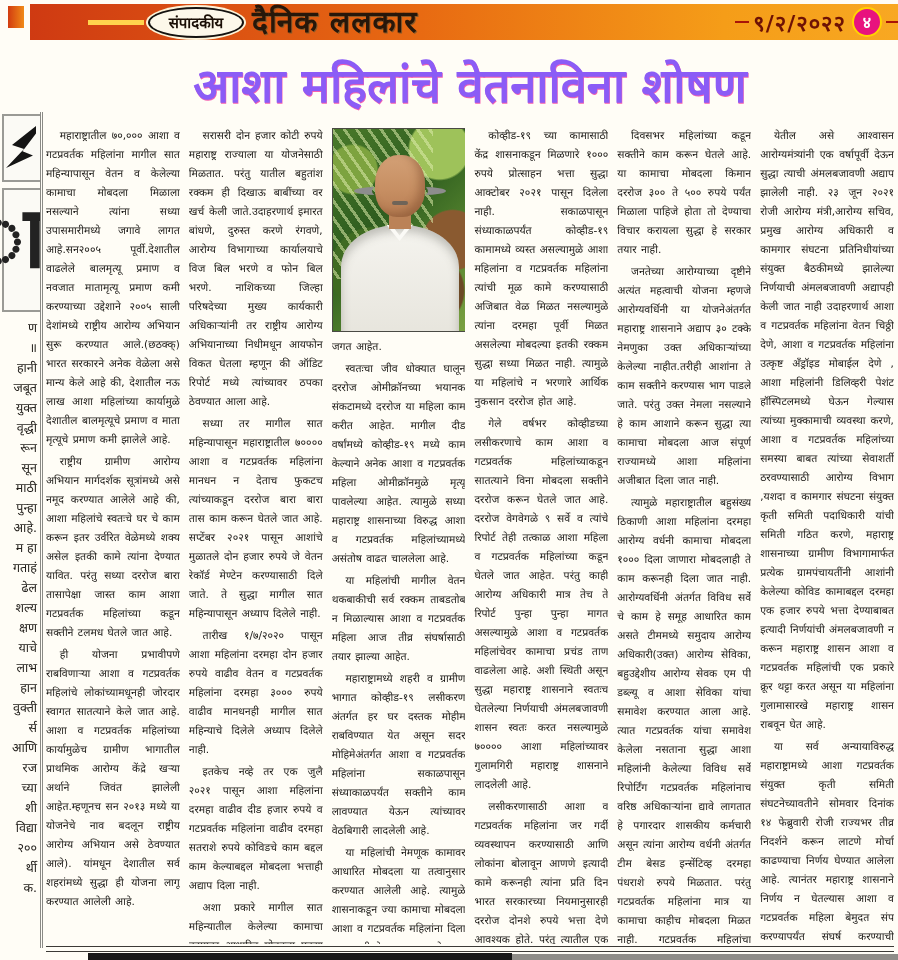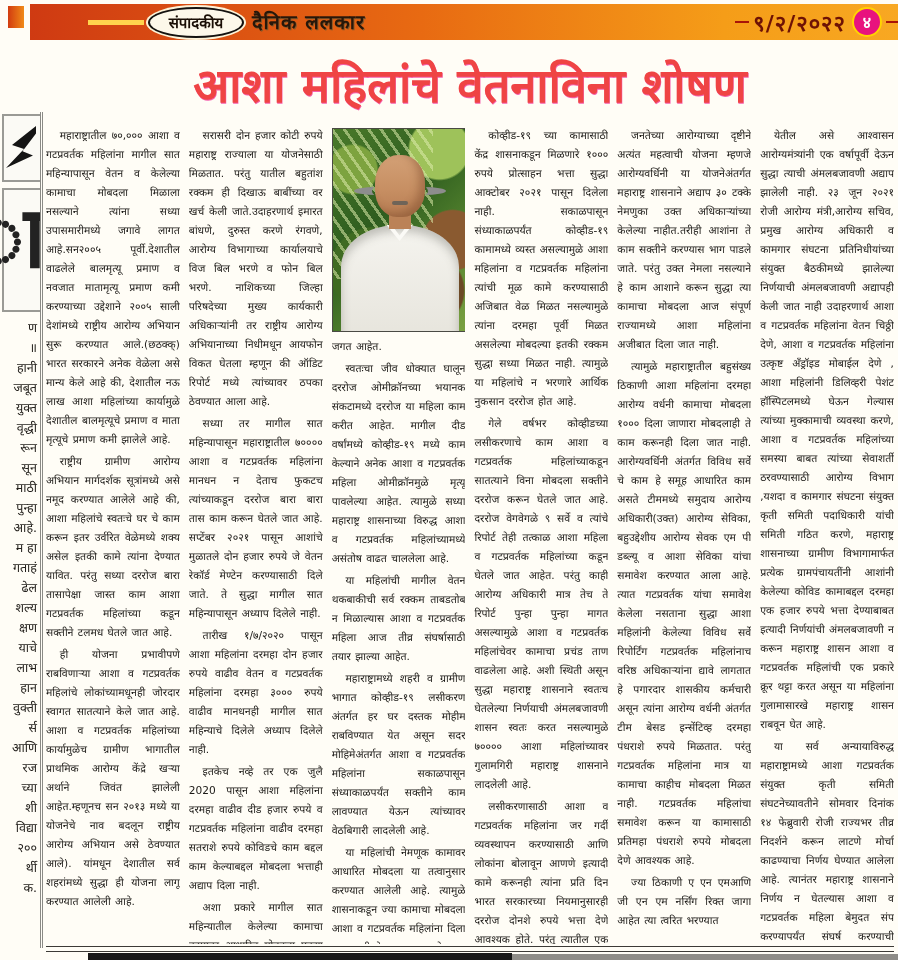--- a/index.html
+++ b/index.html
@@ -13,34 +13,34 @@
   .corner-square{position:absolute;left:8px;top:6px;width:16px;height:22px;
     background:linear-gradient(90deg,#d23c10,#f08a18);}
   .header-bar{position:absolute;left:30px;top:4px;width:868px;height:36px;
     background:linear-gradient(90deg,#cf3a12 0%,#e86a12 45%,#f59d18 80%,#f8a822 100%);
     display:flex;align-items:center;}
   .accent-yellow{width:56px;height:5px;background:#ffd34d;margin-left:58px;flex:none;}
   .section-oval{flex:none;margin-left:4px;width:92px;height:27px;border:2px solid #141210;
     border-radius:50%;background:#fdf8ea;box-shadow:0 0 0 2px #fdf3d8;
     display:flex;align-items:center;justify-content:center;
     font-weight:bold;font-size:15px;color:#1a0e05;}
-  .masthead{flex:none;margin-left:8px;font-size:20px;font-weight:bold;color:#27170a;
+  .masthead{flex:none;margin-left:8px;font-size:30px;font-weight:bold;color:#27170a;
     letter-spacing:1px;text-shadow:1px 1px 0 #8a5a2a;line-height:1;}
   .header-spacer{flex:1;}
   .redline{height:2px;background:#a81408;flex:none;}
   .redline.left-seg{width:14px;margin-right:4px;}
   .redline.right-seg{width:12px;margin-left:4px;}
   .date-label{flex:none;font-size:22px;font-weight:bold;color:#6e1205;letter-spacing:1px;}
   .page-circle{flex:none;margin-left:6px;width:26px;height:26px;border-radius:50%;
     background:#e8127e;border:2px solid #ffd400;color:#fff;font-weight:bold;font-size:16px;
     display:flex;align-items:center;justify-content:center;}
   
   .headline{position:absolute;left:46px;top:46px;width:848px;height:76px;
     display:flex;align-items:center;justify-content:center;
-    font-size:47px;font-weight:bold;color:#ef4444;letter-spacing:0px;
+    font-size:47px;font-weight:bold;color:#8b5cf6;letter-spacing:0px;
     text-shadow:0.5px 0.5px 0 #f560ae;white-space:nowrap;}
   
   .left-strip{position:absolute;left:0;top:112px;width:40px;height:836px;
     border-right:3px double #8a8a85;overflow:hidden;background:#fffdf6;}
   .strip-box{border:2px solid #9a9a95;border-right:none;background:#fbfaf5;margin:2px 0 6px 2px;}
   .arrow-box{height:64px;position:relative;}
   .arrow-shape{position:absolute;right:4px;top:10px;width:30px;height:42px;background:#141414;
     clip-path:polygon(100% 0,20% 45%,60% 55%,0 100%,90% 70%,55% 60%,100% 18%);}
   .glyph-box{height:120px;position:relative;}
   .big-glyph{position:absolute;right:-6px;top:4px;font-size:86px;font-weight:bold;color:#222;line-height:1;}
@@ -155,21 +155,21 @@
 <div class="columns">
   <div class="col">
       <p>महाराष्ट्रातील ७०,००० आशा व गटप्रवर्तक महिलांना मागील सात महिन्यापासून वेतन व केलेल्या कामाचा मोबदला मिळाला नसल्याने त्यांना सध्या उपासमारीमध्ये जगावे लागत आहे.सन२००५ पूर्वी.देशातील वाढलेले बालमृत्यू प्रमाण व नवजात मातामृत्यू प्रमाण कमी करण्याच्या उद्देशाने २००५ साली देशांमध्ये राष्ट्रीय आरोग्य अभियान सुरू करण्यात आले.(छठक्क्) भारत सरकारने अनेक वेळेला असे मान्य केले आहे की, देशातील नऊ लाख आशा महिलांच्या कार्यामुळे देशातील बालमृत्यूचे प्रमाण व माता मृत्यूचे प्रमाण कमी झालेले आहे.</p>
       <p>राष्ट्रीय ग्रामीण आरोग्य अभियान मार्गदर्शक सूत्रांमध्ये असे नमूद करण्यात आलेले आहे की, आशा महिलांचे स्वतःचे घर चे काम करून इतर उर्वरित वेळेमध्ये शक्य असेल इतकी कामे त्यांना देण्यात यावित. परंतु सध्या दररोज बारा तासापेक्षा जास्त काम आशा गटप्रवर्तक महिलांच्या कडून सक्तीने टलमध घेतले जात आहे.</p>
       <p>ही योजना प्रभावीपणे राबविणाऱ्या आशा व गटप्रवर्तक महिलांचे लोकांच्यामधूनही जोरदार स्वागत सातत्याने केले जात आहे. आशा व गटप्रवर्तक महिलांच्या कार्यामुळेच ग्रामीण भागातील प्राथमिक आरोग्य केंद्रे खऱ्या अर्थाने जिवंत झालेली आहेत.म्हणूनच सन २०१३ मध्ये या योजनेचे नाव बदलून राष्ट्रीय आरोग्य अभियान असे ठेवण्यात आले). यांमधून देशातील सर्व शहरांमध्ये सुद्धा ही योजना लागू करण्यात आलेली आहे.</p>
     </div>
   <div class="col">
       <p>सरासरी दोन हजार कोटी रुपये महाराष्ट्र राज्याला या योजनेसाठी मिळतात. परंतु यातील बहुतांश रक्कम ही दिखाऊ बाबींच्या वर खर्च केली जाते.उदाहरणार्थ इमारत बांधणे, दुरुस्त करणे रंगवणे, आरोग्य विभागाच्या कार्यालयाचे विज बिल भरणे व फोन बिल भरणे. नाशिकच्या जिल्हा परिषदेच्या मुख्य कार्यकारी अधिकाऱ्यांनी तर राष्ट्रीय आरोग्य अभियानाच्या निधीमधून आयफोन विकत घेतला म्हणून की ऑडिट रिपोर्ट मध्ये त्यांच्यावर ठपका ठेवण्यात आला आहे.</p>
       <p>सध्या तर मागील सात महिन्यापासून महाराष्ट्रातील ७०००० आशा व गटप्रवर्तक महिलांना मानधन न देताच फुकटच त्यांच्याकडून दररोज बारा बारा तास काम करून घेतले जात आहे. सप्टेंबर २०२१ पासून आशांचे मुळातले दोन हजार रुपये जे वेतन रेकॉर्ड मेण्टेन करण्यासाठी दिले जाते. ते सुद्धा मागील सात महिन्यापासून अध्याप दिलेले नाही.</p>
       <p>तारीख १/७/२०२० पासून आशा महिलांना दरमहा दोन हजार रुपये वाढीव वेतन व गटप्रवर्तक महिलांना दरमहा ३००० रुपये वाढीव मानधनही मागील सात महिन्याचे दिलेले अध्याप दिलेले नाही.</p>
-      <p>इतकेच नव्हे तर एक जुलै 2020 पासून आशा महिलांना दरमहा वाढीव दीड हजार रुपये व गटप्रवर्तक महिलांना वाढीव दरमहा सतराशे रुपये कोविडचे काम बद्दल काम केल्याबद्दल मोबदला भत्ताही अद्याप दिला नाही.</p>
+      <p>इतकेच नव्हे तर एक जुलै २०२१ पासून आशा महिलांना दरमहा वाढीव दीड हजार रुपये व गटप्रवर्तक महिलांना वाढीव दरमहा सतराशे रुपये कोविडचे काम बद्दल काम केल्याबद्दल मोबदला भत्ताही अद्याप दिला नाही.</p>
       <p>अशा प्रकारे मागील सात महिन्यातील केलेल्या कामाचा कामावर आधारित मोबदला एकूण सरासरी दरमहा सात हजारापेक्षा जास्त रक्कमही महाराष्ट्र शासनाने अद्याप ७० हजार महिलांना प्रत्येकी सरासरी ४९ हजार रुपये दिलेले नाहीत. त्यामूळे मिळणारे तुटपुंजे मानधन ही मिळाले नसल्याने या महिला सध्या आर्थिक विवंचनेने मध्ये जीवन</p>
     </div>
   <div class="col no-indent-first">
     <div class="photo" title="elderly-man-portrait">
       <div class="leaf"></div>
       <div class="shirt"></div>
       <div class="collar"></div>
       <div class="neck"></div>
       <div class="head"></div>
       <div class="hair"></div>
@@ -182,20 +182,21 @@
         <p>महाराष्ट्रामध्ये शहरी व ग्रामीण भागात कोव्हीड-१९ लसीकरण अंतर्गत हर घर दस्तक मोहीम राबविण्यात येत असून सदर मोहिमेअंतर्गत आशा व गटप्रवर्तक महिलांना सकाळपासून संध्याकाळपर्यंत सक्तीने काम लावण्यात येऊन त्यांच्यावर वेठबिगारी लादलेली आहे.</p>
         <p>या महिलांची नेमणूक कामावर आधारित मोबदला या तत्वानुसार करण्यात आलेली आहे. त्यामुळे शासनाकडून ज्या कामाचा मोबदला आशा व गटप्रवर्तक महिलांना दिला जात नाही ते काम करून घेण्याचा अधिकार महाराष्ट्र शासनाला नाही. परंतु सर्व कायदे धाब्यावर बसवून आरोग्य खात्यातील वरिष्ठ अधिकारी दररोज आशा व गटप्रवर्तक महिलांचे भयानक शोषण करीत आहेत.</p>
       </div>
   </div>
   <div class="col">
       <p>कोव्हीड-१९ च्या कामासाठी केंद्र शासनाकडून मिळणारे १००० रुपये प्रोत्साहन भत्ता सुद्धा आक्टोबर २०२१ पासून दिलेला नाही. सकाळपासून संध्याकाळपर्यंत कोव्हीड-१९ कामामध्ये व्यस्त असल्यामुळे आशा महिलांना व गटप्रवर्तक महिलांना त्यांची मूळ कामे करण्यासाठी अजिबात वेळ मिळत नसल्यामुळे त्यांना दरमहा पूर्वी मिळत असलेल्या मोबदल्या इतकी रक्कम सुद्धा सध्या मिळत नाही. त्यामुळे या महिलांचे न भरणारे आर्थिक नुकसान दररोज होत आहे.</p>
       <p>गेले वर्षभर कोव्हीडच्या लसीकरणाचे काम आशा व गटप्रवर्तक महिलांच्याकडून सातत्याने विना मोबदला सक्तीने दररोज करून घेतले जात आहे. दररोज वेगवेगळे ९ सर्वे व त्यांचे रिपोर्ट तेही तत्काळ आशा महिला व गटप्रवर्तक महिलांच्या कडून घेतले जात आहेत. परंतु काही आरोग्य अधिकारी मात्र तेच ते रिपोर्ट पुन्हा पुन्हा मागत असल्यामुळे आशा व गटप्रवर्तक महिलांचेवर कामाचा प्रचंड ताण वाढलेला आहे. अशी स्थिती असून सुद्धा महाराष्ट्र शासनाने स्वतःच घेतलेल्या निर्णयाची अंमलबजावणी शासन स्वतः करत नसल्यामुळे ७०००० आशा महिलांच्यावर गुलामगिरी महाराष्ट्र शासनाने लादलेली आहे.</p>
       <p>लसीकरणासाठी आशा व गटप्रवर्तक महिलांना जर गर्दी व्यवस्थापन करण्यासाठी आणि लोकांना बोलावून आणणे इत्यादी कामे करूनही त्यांना प्रति दिन भारत सरकारच्या नियमानुसारही दररोज दोनशे रुपये भत्ता देणे आवश्यक होते. परंतु त्यातील एक पैसा सुद्धा आशा व गटप्रवर्तक महिलांना दिलेला नाही. इतकेच नव्हे तर आशा महिला व गटप्रवर्तक महिलांना मागील दीड वर्षापासून लसीकरणाच्या कामासाठी</p>
     </div>
   <div class="col">
+      <p>दिवसभर महिलांच्या कडून सक्तीने काम करून घेतले आहे. या कामाचा मोबदला किमान दररोज ३०० ते ५०० रुपये पर्यंत मिळाला पाहिजे होता तो देण्याचा विचार करायला सुद्धा हे सरकार तयार नाही.</p>
       <p>जनतेच्या आरोग्याच्या दृष्टीने अत्यंत महत्वाची योजना म्हणजे आरोग्यवर्धिनी या योजनेअंतर्गत महाराष्ट्र शासनाने अद्याप ३० टक्के नेमणुका उक्त अधिकाऱ्यांच्या केलेल्या नाहीत.तरीही आशांना ते काम सक्तीने करण्यास भाग पाडले जाते. परंतु उक्त नेमला नसल्याने हे काम आशाने करून सुद्धा त्या कामाचा मोबदला आज संपूर्ण राज्यामध्ये आशा महिलांना अजीबात दिला जात नाही.</p>
       <p>त्यामुळे महाराष्ट्रातील बहुसंख्य ठिकाणी आशा महिलांना दरमहा आरोग्य वर्धनी कामाचा मोबदला १००० दिला जाणारा मोबदलाही ते काम करूनही दिला जात नाही. आरोग्यवर्धिनी अंतर्गत विविध सर्वे चे काम हे समूह आधारित काम असते टीममध्ये समुदाय आरोग्य अधिकारी(उक्त) आरोग्य सेविका, बहुउद्देशीय आरोग्य सेवक एम पी डब्ल्यू व आशा सेविका यांचा समावेश करण्यात आला आहे. त्यात गटप्रवर्तक यांचा समावेश केलेला नसताना सुद्धा आशा महिलांनी केलेल्या विविध सर्वे रिपोर्टिंग गटप्रवर्तक महिलांनाच वरिष्ठ अधिकाऱ्यांना द्यावे लागतात हे पगारदार शासकीय कर्मचारी असून त्यांना आरोग्य वर्धनी अंतर्गत टीम बेसड इन्सेंटिव्ह दरमहा पंधराशे रुपये मिळतात. परंतु गटप्रवर्तक महिलांना मात्र या कामाचा काहीच मोबदला मिळत नाही. गटप्रवर्तक महिलांचा समावेश करून या कामासाठी प्रतिमहा पंधराशे रुपये मोबदला देणे आवश्यक आहे.</p>
       <p>ज्या ठिकाणी ए एन एमआणि जी एन एम नर्सिंग रिक्त जागा आहेत त्या त्वरित भरण्यात</p>
     </div>
   <div class="col">
     <div>
         <p>येतील असे आश्वासन आरोग्यमंत्र्यांनी एक वर्षापूर्वी देऊन सुद्धा त्याची अंमलबजावणी अद्याप झालेली नाही. २३ जून २०२१ रोजी आरोग्य मंत्री,आरोग्य सचिव, प्रमुख आरोग्य अधिकारी व कामगार संघटना प्रतिनिधीयांच्या संयुक्त बैठकीमध्ये झालेल्या निर्णयाची अंमलबजावणी अद्यापही केली जात नाही उदाहरणार्थ आशा व गटप्रवर्तक महिलांना वेतन चिठ्ठी देणे, आशा व गटप्रवर्तक महिलांना उत्कृष्ट अँड्रॉइड मोबाईल देणे , आशा महिलांनी डिलिव्हरी पेशंट हॉस्पिटलमध्ये घेऊन गेल्यास त्यांच्या मुक्कामाची व्यवस्था करणे, आशा व गटप्रवर्तक महिलांच्या समस्या बाबत त्यांच्या सेवाशर्ती ठरवण्यासाठी आरोग्य विभाग ,यशदा व कामगार संघटना संयुक्त कृती समिती पदाधिकारी यांची समिती गठित करणे, महाराष्ट्र शासनाच्या ग्रामीण विभागामार्फत प्रत्येक ग्रामपंचायतींनी आशांनी केलेल्या कोविड कामाबद्दल दरमहा एक हजार रुपये भत्ता देण्याबाबत इत्यादी निर्णयांची अंमलबजावणी न करून महाराष्ट्र शासन आशा व गटप्रवर्तक महिलांची एक प्रकारे क्रूर थट्टा करत असून या महिलांना गुलामासारखे महाराष्ट्र शासन राबवून घेत आहे.</p>
         <p>या सर्व अन्यायाविरुद्ध महाराष्ट्रामध्ये आशा गटप्रवर्तक संयुक्त कृती समिती संघटनेच्यावतीने सोमवार दिनांक १४ फेब्रुवारी रोजी राज्यभर तीव्र निदर्शने करून लाटणे मोर्चा काढण्याचा निर्णय घेण्यात आलेला आहे. त्यानंतर महाराष्ट्र शासनाने निर्णय न घेतल्यास आशा व गटप्रवर्तक महिला बेमुदत संप करण्यापर्यंत संघर्ष करण्याची तयारी सुरू झाली आहे.</p>
       </div>
     <div class="author-block">

